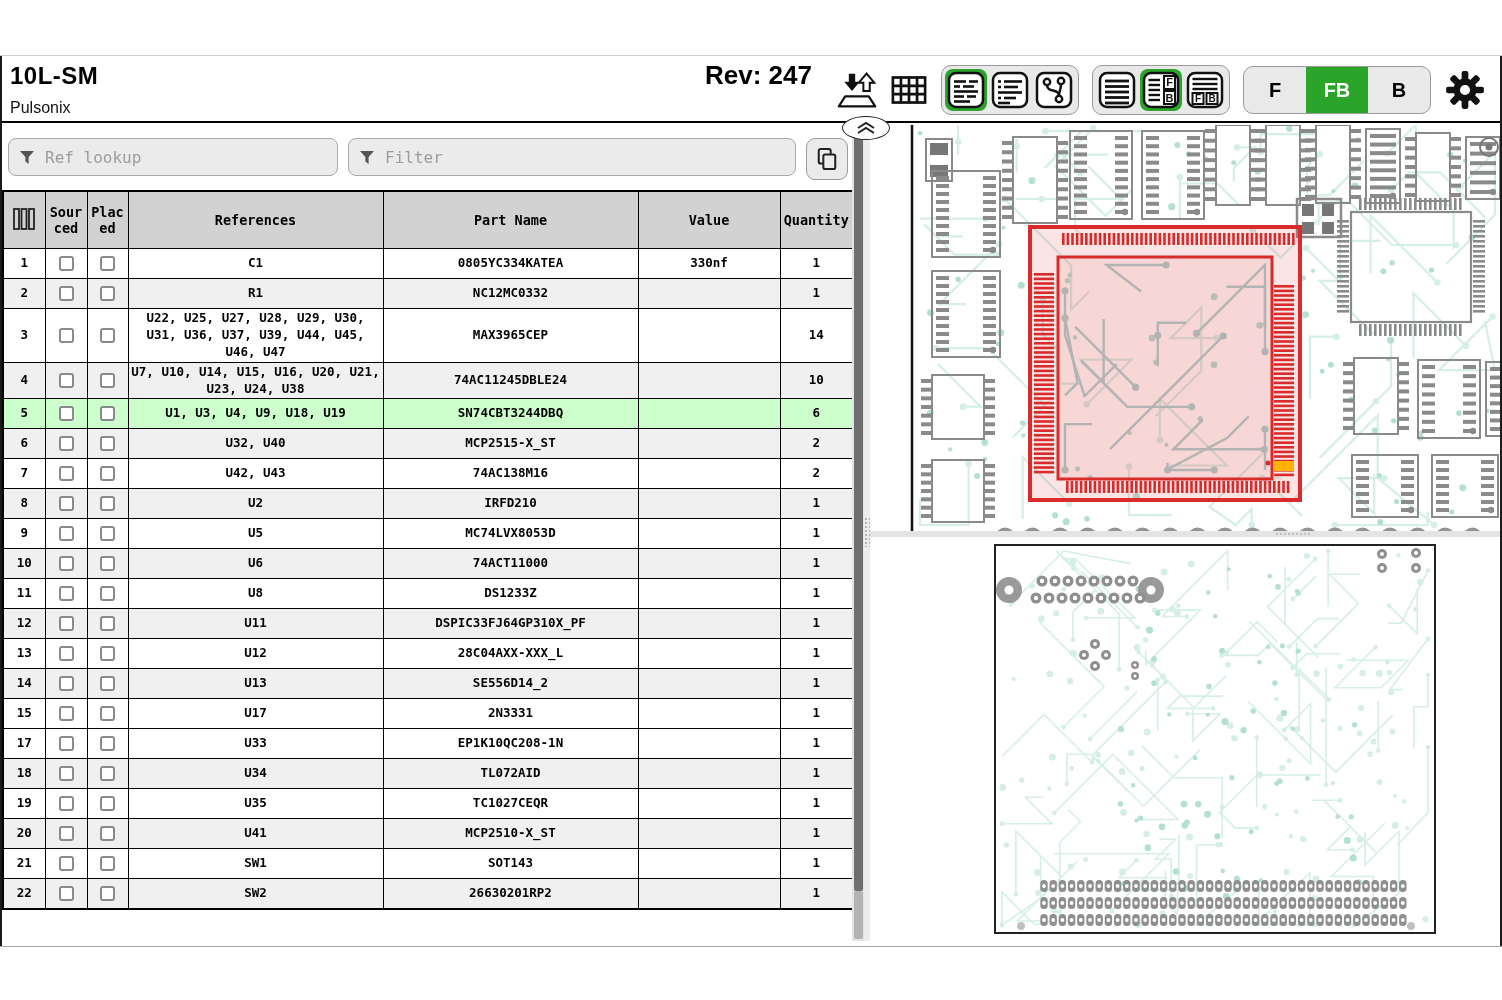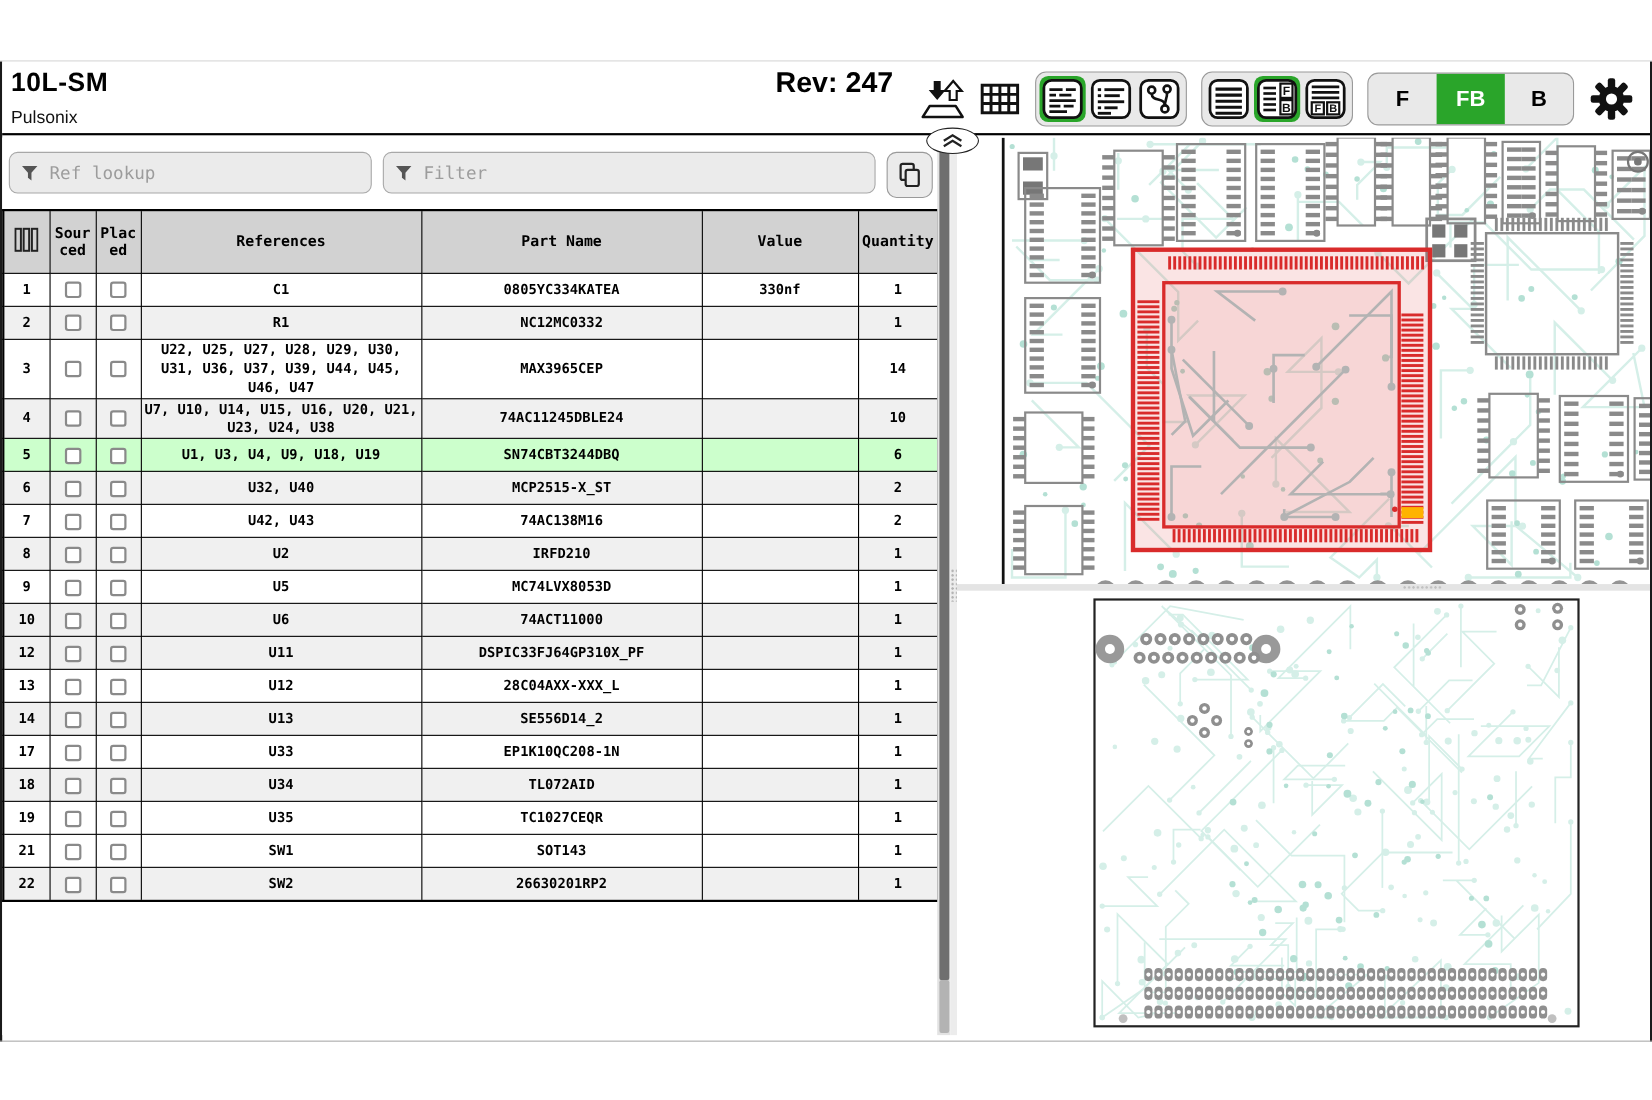--- a/index.html
+++ b/index.html
@@ -365,20 +365,29 @@
     </tr>
           <tr class="even">
       <td>10</td>
       <td><input type="checkbox" class="cb" style=""></td>
       <td><input type="checkbox" class="cb" style=""></td>
       <td>U6</td>
       <td>74ACT11000</td>
       <td></td>
       <td>1</td>
     </tr>
+          <tr>
+      <td>11</td>
+      <td><input type="checkbox" class="cb" style=""></td>
+      <td><input type="checkbox" class="cb" style=""></td>
+      <td>U8</td>
+      <td>DS1233Z</td>
+      <td></td>
+      <td>1</td>
+    </tr>
           <tr class="even">
       <td>12</td>
       <td><input type="checkbox" class="cb" style=""></td>
       <td><input type="checkbox" class="cb" style=""></td>
       <td>U11</td>
       <td>DSPIC33FJ64GP310X_PF</td>
       <td></td>
       <td>1</td>
     </tr>
           <tr>
@@ -393,20 +402,29 @@
           <tr class="even">
       <td>14</td>
       <td><input type="checkbox" class="cb" style=""></td>
       <td><input type="checkbox" class="cb" style=""></td>
       <td>U13</td>
       <td>SE556D14_2</td>
       <td></td>
       <td>1</td>
     </tr>
           <tr>
+      <td>15</td>
+      <td><input type="checkbox" class="cb" style=""></td>
+      <td><input type="checkbox" class="cb" style=""></td>
+      <td>U17</td>
+      <td>2N3331</td>
+      <td></td>
+      <td>1</td>
+    </tr>
+          <tr>
       <td>17</td>
       <td><input type="checkbox" class="cb" style=""></td>
       <td><input type="checkbox" class="cb" style=""></td>
       <td>U33</td>
       <td>EP1K10QC208-1N</td>
       <td></td>
       <td>1</td>
     </tr>
           <tr class="even">
       <td>18</td>
@@ -416,20 +434,29 @@
       <td>TL072AID</td>
       <td></td>
       <td>1</td>
     </tr>
           <tr>
       <td>19</td>
       <td><input type="checkbox" class="cb" style=""></td>
       <td><input type="checkbox" class="cb" style=""></td>
       <td>U35</td>
       <td>TC1027CEQR</td>
+      <td></td>
+      <td>1</td>
+    </tr>
+          <tr class="even">
+      <td>20</td>
+      <td><input type="checkbox" class="cb" style=""></td>
+      <td><input type="checkbox" class="cb" style=""></td>
+      <td>U41</td>
+      <td>MCP2510-X_ST</td>
       <td></td>
       <td>1</td>
     </tr>
           <tr>
       <td>21</td>
       <td><input type="checkbox" class="cb" style=""></td>
       <td><input type="checkbox" class="cb" style=""></td>
       <td>SW1</td>
       <td>SOT143</td>
       <td></td>

